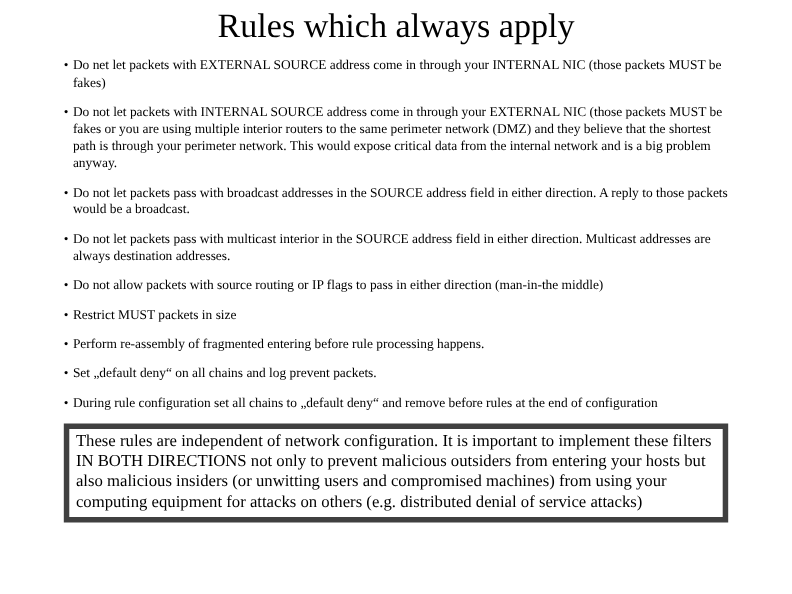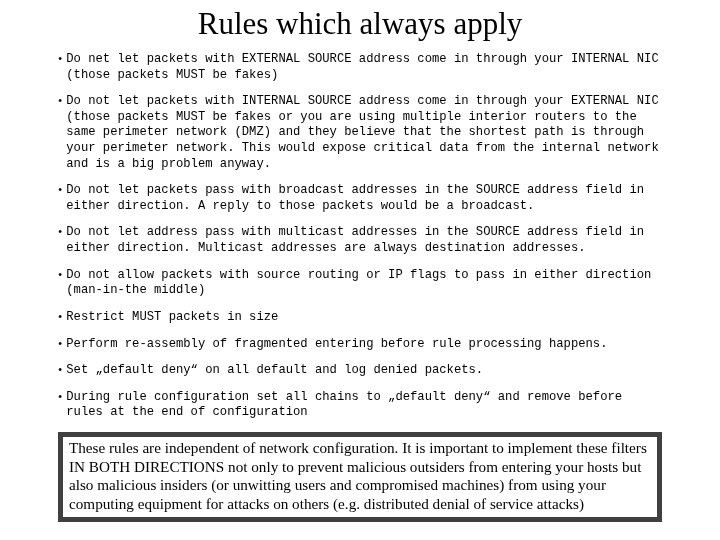--- a/index.html
+++ b/index.html
@@ -34,21 +34,20 @@
     line-height: 1.28;
     margin-bottom: 11px;
     display: flex;
   }
   .bullet .dot {
     flex: 0 0 auto;
     padding-right: 4px;
   }
   .bullet .txt {
     flex: 1 1 auto;
-    font-family: Liberation Mono, monospace;
   }
   .footer-box {
     border: 5px solid #404040;
     margin: 6px 40px 0 40px;
     padding: 2px 6px 4px 6px;
     font-size: 15.2px;
     line-height: 1.22;
   }
 </style>
 </head>
@@ -66,37 +65,37 @@
     <div class="bullet">
       <span class="dot">•</span>
       <span class="txt">Do not let packets with INTERNAL SOURCE address come in through your EXTERNAL NIC (those packets MUST be fakes or you are using multiple interior routers to the same perimeter network (DMZ) and they believe that the shortest path is through your perimeter network. This would expose critical data from the internal network and is a big problem anyway.</span>
     </div>
     <div class="bullet">
       <span class="dot">•</span>
       <span class="txt">Do not let packets pass with broadcast addresses in the SOURCE address field in either direction. A reply to those packets would be a broadcast.</span>
     </div>
     <div class="bullet">
       <span class="dot">•</span>
-      <span class="txt">Do not let address pass with multicast addresses in the SOURCE address field in either direction. Multicast addresses are always destination addresses.</span>
+      <span class="txt">Do not let packets pass with multicast interior in the SOURCE address field in either direction. Multicast addresses are always destination addresses.</span>
     </div>
     <div class="bullet">
       <span class="dot">•</span>
       <span class="txt">Do not allow packets with source routing or IP flags to pass in either direction (man-in-the middle)</span>
     </div>
     <div class="bullet">
       <span class="dot">•</span>
       <span class="txt">Restrict MUST packets in size</span>
     </div>
     <div class="bullet">
       <span class="dot">•</span>
       <span class="txt">Perform re-assembly of fragmented entering  before rule processing happens.</span>
     </div>
     <div class="bullet">
       <span class="dot">•</span>
-      <span class="txt">Set „default deny“ on all default and log denied packets.</span>
+      <span class="txt">Set „default deny“ on all chains and log prevent packets.</span>
     </div>
     <div class="bullet">
       <span class="dot">•</span>
       <span class="txt">During rule configuration set all chains to „default deny“ and remove before rules at the end of configuration</span>
     </div>
   </div>
 
   <div class="footer-box">
     <span>These rules are independent of network configuration. It is important to implement these filters IN BOTH DIRECTIONS not only to prevent malicious outsiders from entering your hosts but also malicious insiders (or unwitting users and compromised machines) from using your computing equipment for attacks on others (e.g. distributed denial of service attacks)</span>
   </div>

